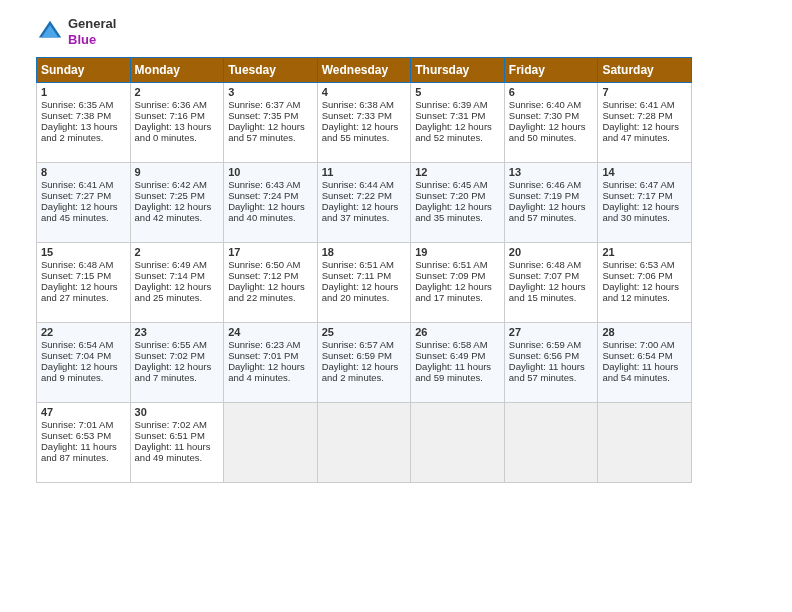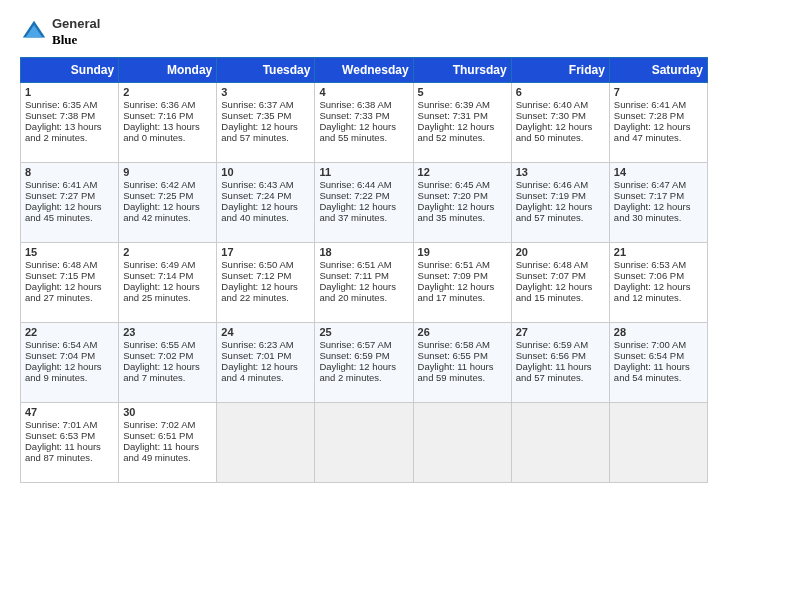--- a/index.html
+++ b/index.html
@@ -5,40 +5,40 @@
     * { margin: 0; padding: 0; box-sizing: border-box; }
     body {
       font-family: Arial, sans-serif;
       background: #fff;
       width: 792px;
       height: 612px;
       overflow: hidden;
     }
     .page {
       width: 728px;
-      padding: 16px 20px;
+      padding: 16px 36px;
     }
     .header {
       display: flex;
       justify-content: space-between;
       align-items: flex-start;
       margin-bottom: 10px;
     }
     .logo {
       display: flex;
       align-items: center;
       gap: 4px;
     }
     .logo-text {
       font-size: 13px;
       font-weight: bold;
       color: #333;
       line-height: 1.2;
     }
-    .logo-blue { color: #000000; font-family: Liberation Serif, serif; }
+    .logo-blue { color: #a21caf; }
     .logo-icon {
       width: 28px;
       height: 28px;
     }
     .title-area {
       text-align: right;
     }
     .month-title {
       font-size: 32px;
       font-weight: bold;
@@ -47,26 +47,26 @@
     .location {
       font-size: 13px;
       color: #555;
     }
     table {
       width: 100%;
       border-collapse: collapse;
       table-layout: fixed;
     }
     thead tr th {
-      background: #1d4ed8;
+      background: #a16207;
       color: #fff;
       font-size: 12px;
       font-weight: bold;
       padding: 5px 4px;
-      text-align: right;
+      text-align: left;
       border: 1px solid #1a6fb5;
     }
     tbody tr td {
       border: 1px solid #ccc;
       vertical-align: top;
       padding: 3px 4px;
       font-size: 9.5px;
       color: #333;
       height: 80px;
       background: #fff;
@@ -271,21 +271,21 @@
         </td>
           <td>
           <span class="day-num">25</span>
           <span>Sunrise: 6:57 AM</span><br>
           <span>Sunset: 6:59 PM</span><br>
           <span>Daylight: 12 hours and 2 minutes.</span>
         </td>
           <td>
           <span class="day-num">26</span>
           <span>Sunrise: 6:58 AM</span><br>
-          <span>Sunset: 6:55 PM</span><br>
+          <span>Sunset: 6:49 PM</span><br>
           <span>Daylight: 11 hours and 59 minutes.</span>
         </td>
           <td>
           <span class="day-num">27</span>
           <span>Sunrise: 6:59 AM</span><br>
           <span>Sunset: 6:56 PM</span><br>
           <span>Daylight: 11 hours and 57 minutes.</span>
         </td>
           <td>
           <span class="day-num">28</span>

